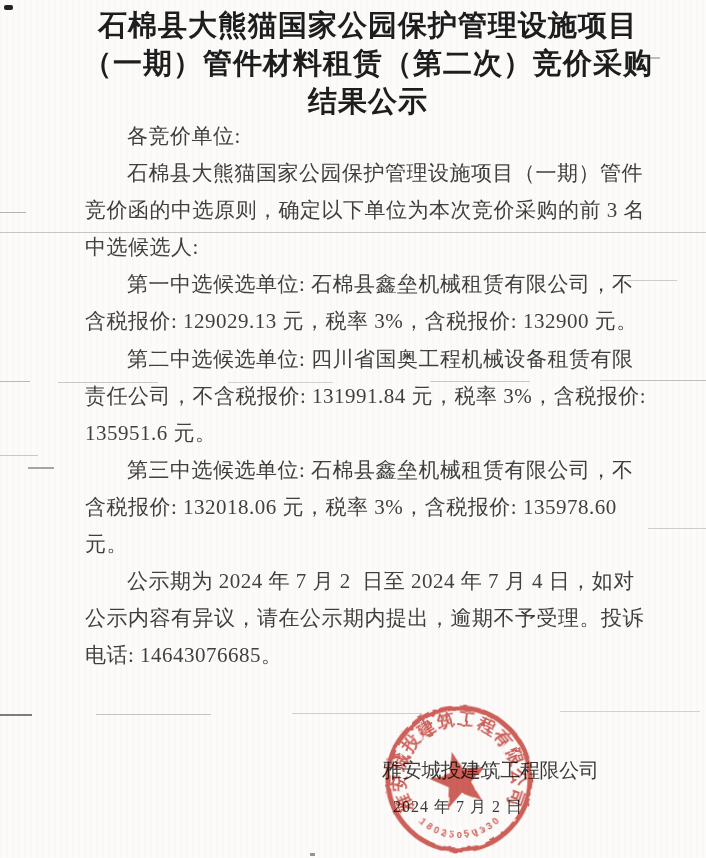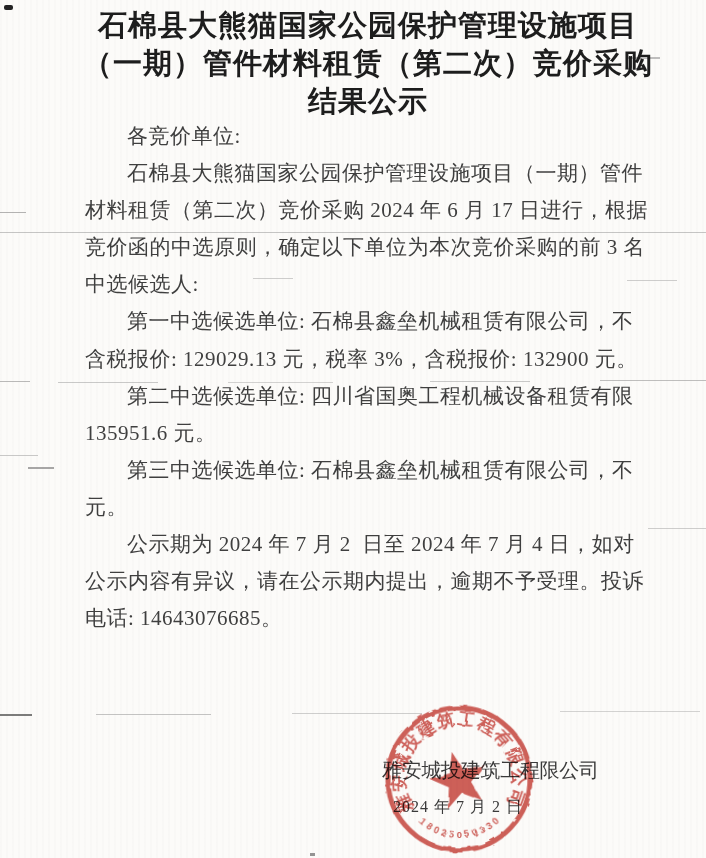--- a/index.html
+++ b/index.html
@@ -91,28 +91,29 @@
 
   <div class="title">
     <div>石棉县大熊猫国家公园保护管理设施项目</div>
     <div>（一期）管件材料租赁（第二次）竞价采购</div>
     <div>结果公示</div>
   </div>
 
   <div class="body-text">
     <div class="bline indent">各竞价单位:</div>
     <div class="bline indent">石棉县大熊猫国家公园保护管理设施项目（一期）管件</div>
-    <div class="bline">材料租赁（第二次）竞价采购 2024 年 6 月 17 日进行，根据</div>
     <div class="bline">竞价函的中选原则，确定以下单位为本次竞价采购的前 3 名</div>
     <div class="bline">中选候选人:</div>
     <div class="bline indent">第一中选候选单位: 石棉县鑫垒机械租赁有限公司，不</div>
     <div class="bline">含税报价: 129029.13 元，税率 3%，含税报价: 132900 元。</div>
     <div class="bline indent">第二中选候选单位: 四川省国奥工程机械设备租赁有限</div>
+    <div class="bline">责任公司，不含税报价: 131991.84 元，税率 3%，含税报价:</div>
     <div class="bline">135951.6 元。</div>
     <div class="bline indent">第三中选候选单位: 石棉县鑫垒机械租赁有限公司，不</div>
+    <div class="bline">含税报价: 132018.06 元，税率 3%，含税报价: 135978.60</div>
     <div class="bline">元。</div>
     <div class="bline indent">公示期为 2024 年 7 月 2  日至 2024 年 7 月 4 日，如对</div>
     <div class="bline">公示内容有异议，请在公示期内提出，逾期不予受理。投诉</div>
     <div class="bline">电话: 14643076685。</div>
   </div>
 
   <div class="signature">雅安城投建筑工程限公司</div>
   <div class="dateline">2024 年 7 月 2 日</div>
 
   <svg class="seal" viewBox="0 0 150 150">

